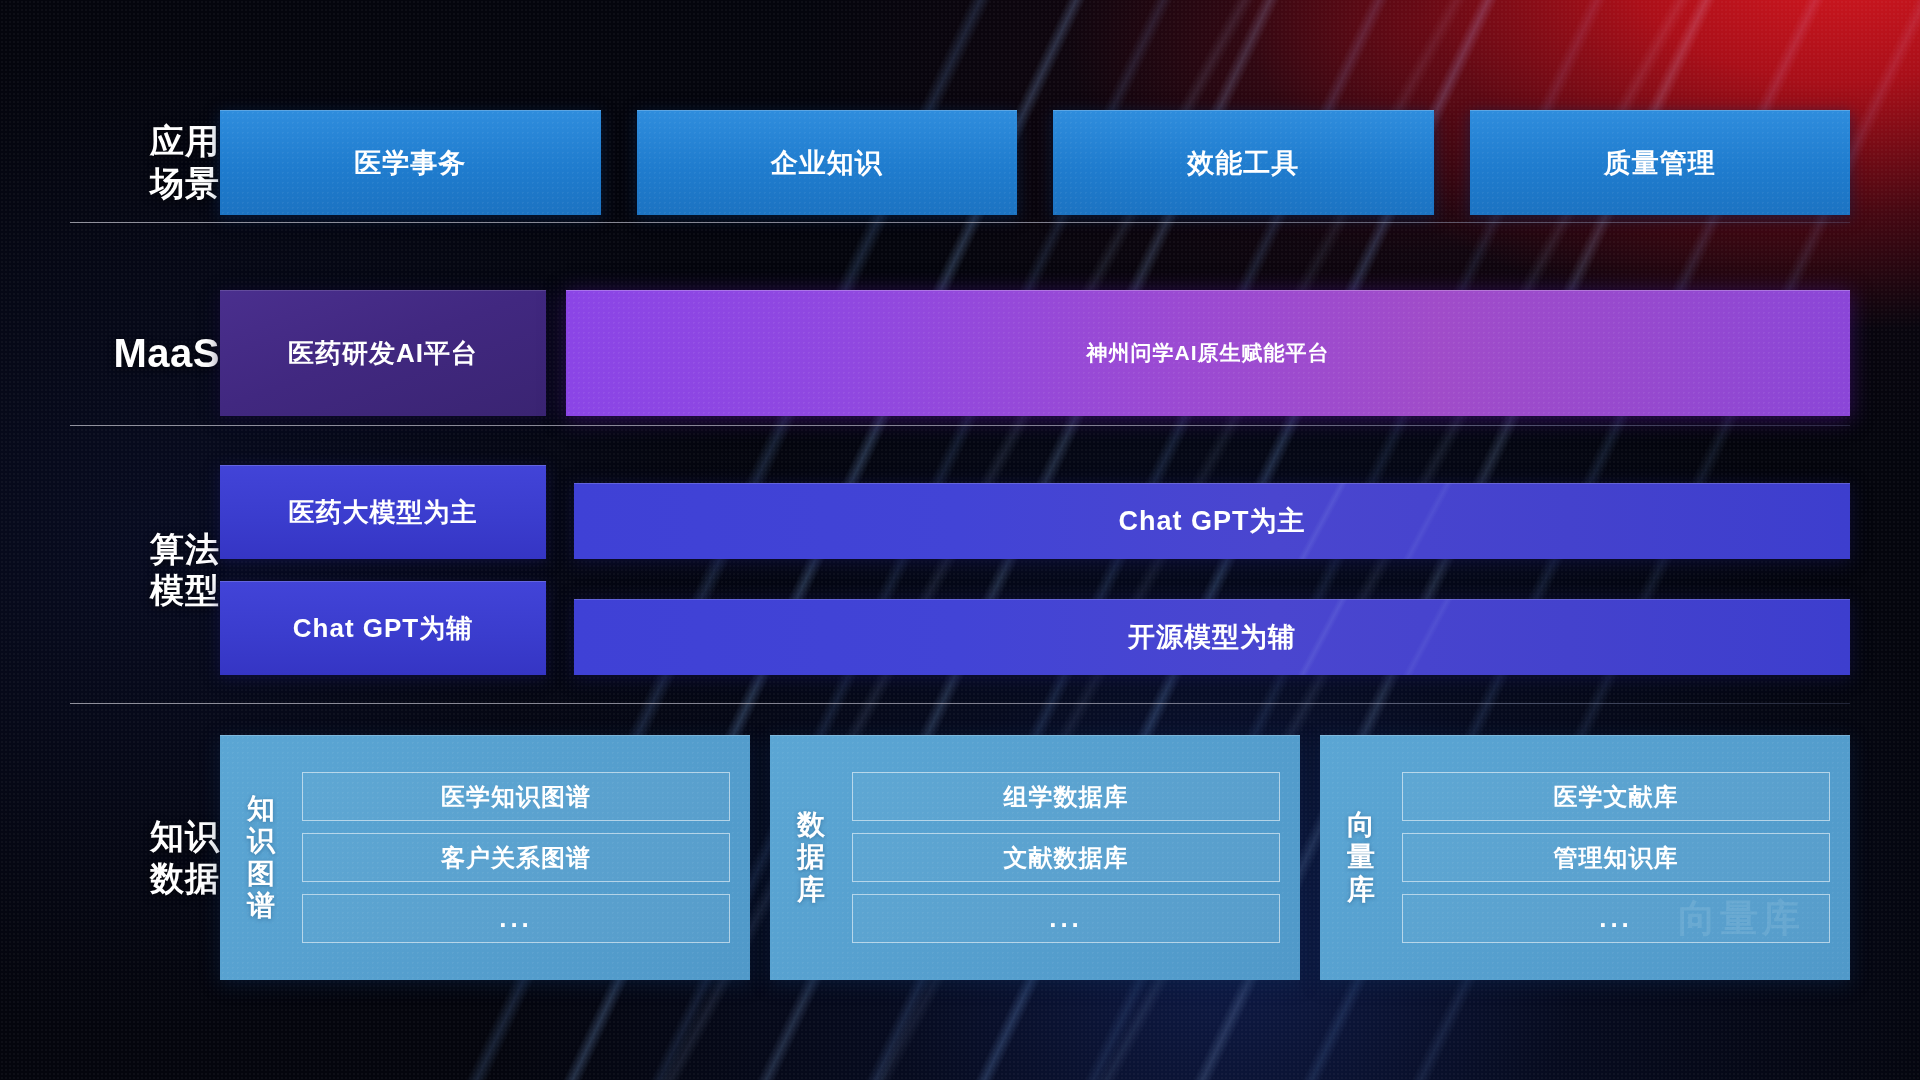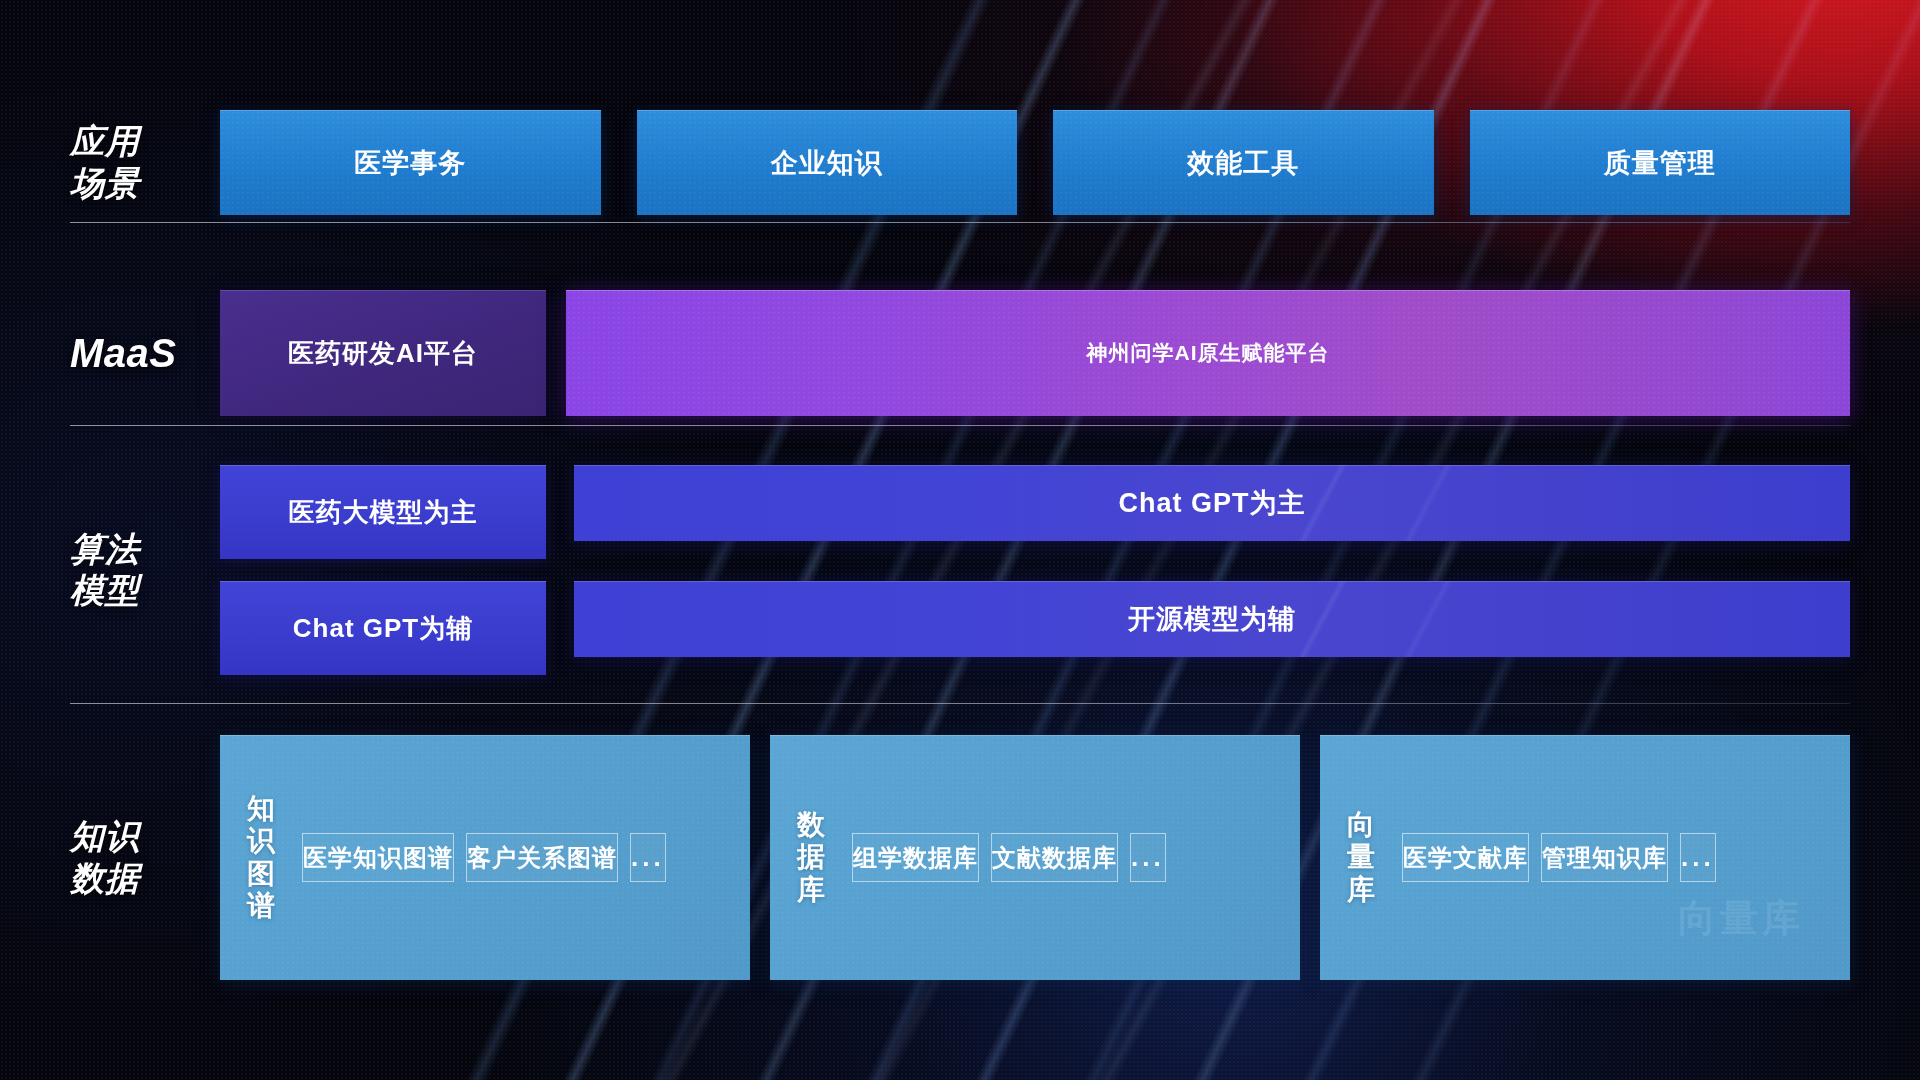--- a/index.html
+++ b/index.html
@@ -68,25 +68,24 @@
     display: flex;
     align-items: center;
   }
   .row-label {
     width: 150px;
     flex: 0 0 150px;
     color: #ffffff;
     font-size: 34px;
     font-weight: 700;
     line-height: 1.22;
-    text-align: left;
+    text-align: right;
     letter-spacing: 1px;
     text-shadow: 0 2px 8px rgba(0,0,0,0.7);
     user-select: none;
-    font-style: italic;
   }
   .row-label.latin { font-size: 40px; letter-spacing: 0.5px; }
 
   .divider {
     position: absolute;
     left: 70px;
     width: 1780px;
     height: 1px;
     background: linear-gradient(90deg, rgba(190,190,200,0.75) 0%, rgba(175,175,190,0.70) 58%, rgba(150,160,190,0.45) 82%, rgba(120,130,170,0.25) 100%);
   }
@@ -138,21 +137,21 @@
     content:"";
     position:absolute; inset:0;
     background-image: radial-gradient(rgba(255,255,255,0.06) 1px, transparent 1px);
     background-size: 5px 5px;
     pointer-events:none;
   }
 
   
   #row-algo { left: 70px; top: 465px; width: 1780px; height: 210px; align-items: center; }
   #row-algo .algo-stack { flex: 1; display: flex; flex-direction: column; gap: 22px; }
-  .algo-line { display: flex; gap: 28px; }
+  .algo-line { display: flex; gap: 28px; align-items: flex-end; }
   .algo-left {
     width: 326px; flex: 0 0 326px;
     height: 94px;
     background: linear-gradient(180deg, #4244d8 0%, #3a3ccd 60%, #3535c4 100%);
     display:flex; align-items:center; justify-content:center;
     color:#fff; font-size: 26px; font-weight: 600; letter-spacing: 1px;
     box-shadow: 0 3px 14px rgba(20,20,90,0.55), inset 0 1px 0 rgba(255,255,255,0.18);
   }
   .algo-right {
     flex: 1;
@@ -199,21 +198,21 @@
     font-size: 28px;
     font-weight: 700;
     line-height: 1.16;
     text-align: center;
     letter-spacing: 0;
     writing-mode: horizontal-tb;
     word-break: break-all;
     z-index: 2;
     text-shadow: 0 1px 4px rgba(0,40,80,0.35);
   }
-  .kpanel-items { flex: 1; display: flex; flex-direction: row; gap: 12px; z-index: 2; }
+  .kpanel-items { flex: 1; display: flex; flex-direction: column; gap: 12px; z-index: 2; }
   .kchip {
     height: 49px;
     border: 1px solid rgba(255,255,255,0.55);
     display: flex; align-items: center; justify-content: center;
     color: #ffffff;
     font-size: 24px;
     font-weight: 600;
     letter-spacing: 1px;
     background: rgba(255,255,255,0.035);
   }

